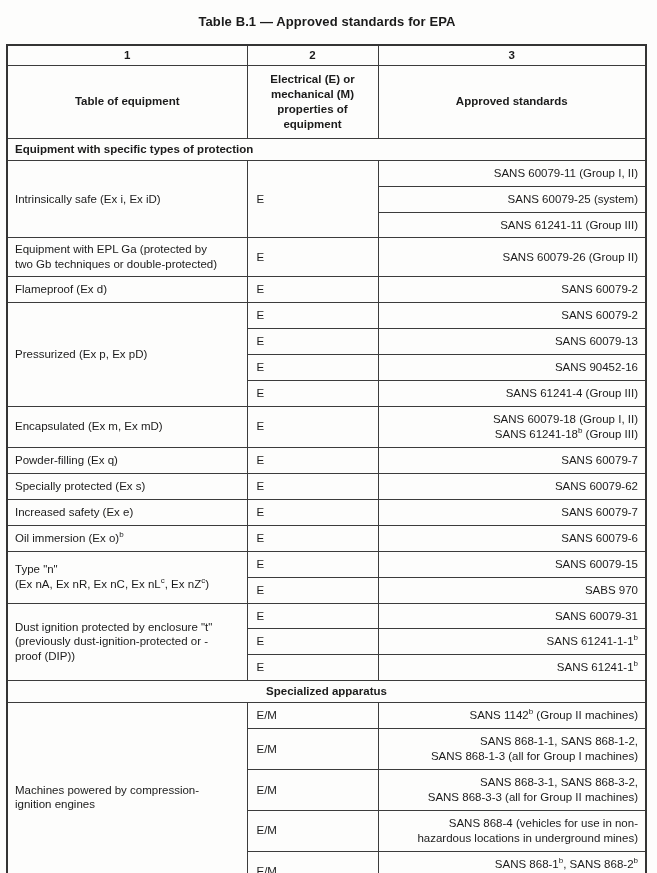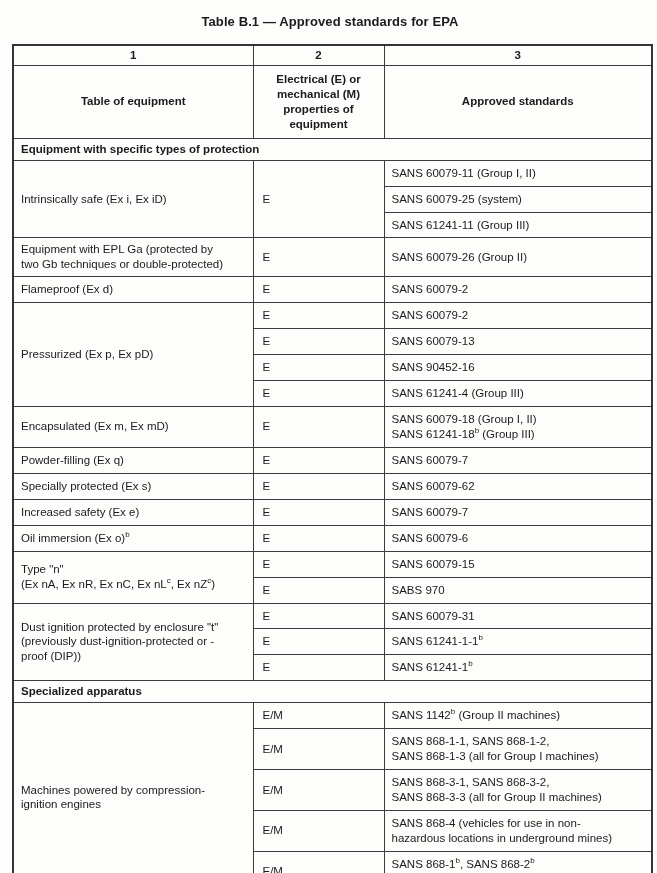--- a/index.html
+++ b/index.html
@@ -1,43 +1,43 @@
 <!DOCTYPE html>
 <html><head>
 <meta charset="utf-8">
 <style>
   html,body{margin:0;padding:0;}
   body{
     width:657px;height:873px;overflow:hidden;
     background:#fdfdfc;color:#1b1b1b;
     font-family:"Liberation Sans","DejaVu Sans",sans-serif;
   }
-  .page{box-sizing:border-box;width:657px;height:628px;padding:10px 9px 0 12px;}
+  .page{box-sizing:border-box;width:657px;height:628px;padding:10px 9px 0 6px;}
   .title{
     text-align:center;font-weight:bold;font-size:13px;
     margin:4px 0 15px 0;letter-spacing:0.1px;
   }
   table{
     border-collapse:collapse;width:639px;table-layout:fixed;
     border:2px solid #343434;
   }
   col.c1{width:240px;} col.c2{width:131px;} col.c3{width:268px;}
   th,td{
     border:1px solid #3c3c3c;
     font-size:11.5px;line-height:1.3;
     padding:4px 7px;vertical-align:middle;
     text-align:left;word-wrap:break-word;
   }
   th{font-weight:bold;text-align:center;}
   tr.numrow th{padding:2px 4px;}
   tr.headrow th{padding:6px 4px;white-space:pre-line;}
-  td.section-cell{font-weight:bold;padding:3px 7px;}
+  td.section-cell{font-weight:bold;padding:3px 7px;text-align:center;}
   td.section-cell.center{text-align:left;}
   td.prop{padding-left:9px;}
-  td.std{padding-top:5px;padding-bottom:5px;}
+  td.std{padding-top:5px;padding-bottom:5px;text-align:right;}
   sup{font-size:8px;line-height:0;vertical-align:super;}
 </style>
 </head>
 <body>
 
 <div class="page">
   <div class="title">Table B.1 — Approved standards for EPA</div>
   <table>
     <colgroup>
         <col class="c1">

